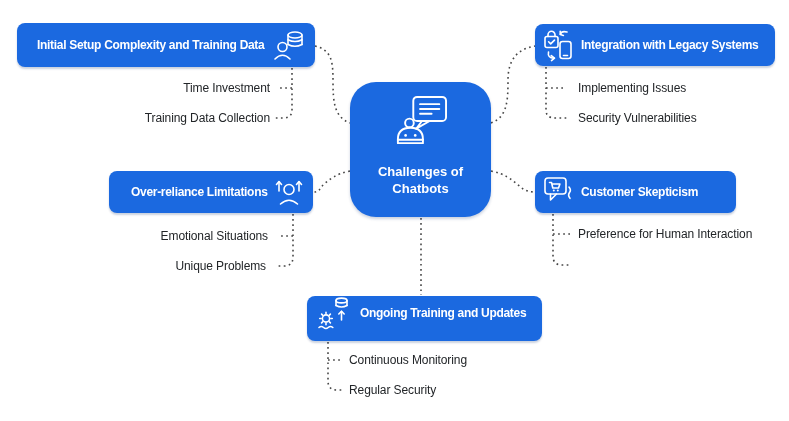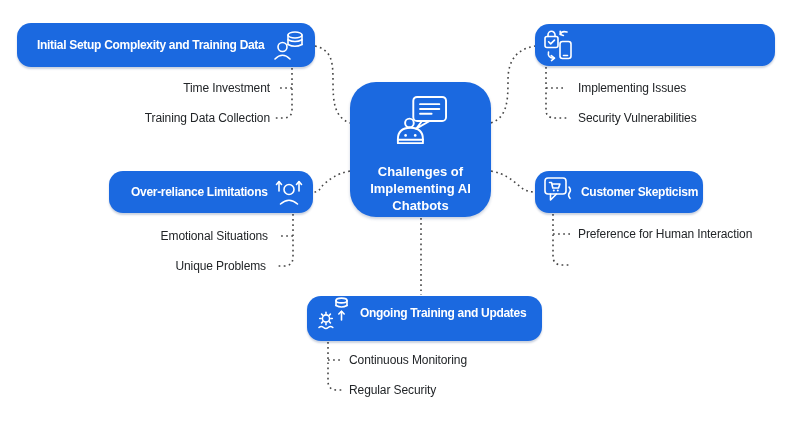--- a/index.html
+++ b/index.html
@@ -4,21 +4,21 @@
 <style>
   html,body{margin:0;padding:0;background:#fff;}
   .canvas{
     position:relative;width:789px;height:421px;background:#ffffff;
     font-family:"Liberation Sans",sans-serif;overflow:hidden;
   }
   .connectors{position:absolute;left:0;top:0;width:789px;height:421px;pointer-events:none;}
   .connectors path{fill:none;stroke:#474747;stroke-width:1.6;stroke-dasharray:1.7 3.4;}
   .node{
     position:absolute;background:#1b69e0;color:#ffffff;display:flex;align-items:center;
-    border-radius:14px;box-shadow:0 2px 2px rgba(18,48,110,0.22);box-sizing:border-box;
+    border-radius:8px;box-shadow:0 2px 2px rgba(18,48,110,0.22);box-sizing:border-box;
   }
   .node .nlabel{
     font-weight:bold;font-size:12px;letter-spacing:-0.3px;white-space:nowrap;line-height:1;
   }
   .icon{display:flex;align-items:center;justify-content:center;flex:none;}
   .icon svg{display:block;}
   .icon svg *{fill:none;stroke:#ffffff;stroke-width:1.6;stroke-linecap:round;stroke-linejoin:round;}
   .icon svg .fdot{fill:#ffffff;stroke:none;}
   .center-node{
     position:absolute;left:350px;top:82px;width:141px;height:135px;border-radius:26px;
@@ -69,21 +69,20 @@
         <path d="M33,27 L27,35 L41,27"></path>
         <circle cx="20" cy="29" r="4.5"></circle>
         <path d="M8,50 V46 Q8,34 21,34 Q34,34 34,46 V50 Z"></path>
         <path d="M8,46.5 H34"></path>
         <circle class="fdot" cx="16" cy="42" r="1.4"></circle>
         <circle class="fdot" cx="26" cy="42" r="1.4"></circle>
       </svg>
     </span>
     <div class="center-title">
       <span style="display:block">Challenges of</span>
-      <span style="display:block">Implementing AI</span>
       <span style="display:block">Chatbots</span>
     </div>
   </div>
 
   <div class="node" style="left:17px;top:23px;width:298px;height:44px;justify-content:space-between;padding:0 10px 0 20px;">
     <span class="nlabel">Initial Setup Complexity and Training Data</span>
     <span class="icon">
       <svg width="32" height="34" viewBox="0 0 32 34">
         <ellipse cx="22" cy="7" rx="7" ry="3"></ellipse>
         <path d="M15,7 V16.5 M29,7 V16.5"></path>
@@ -101,37 +100,38 @@
         <path d="M5,8.5 V6.8 a3.5,3.5 0 0 1 7,0 V8.5"></path>
         <path d="M5.6,13.8 l2.1,2.1 l3.8,-3.8"></path>
         <path d="M24,4 Q18.5,2.5 17.3,6.3"></path>
         <path d="M17.2,3.2 L17.3,6.5 L20.4,7.4"></path>
         <rect x="17" y="13.5" width="11" height="17" rx="2.5"></rect>
         <path d="M20.5,27.5 h4"></path>
         <path d="M5.5,24 Q4.3,30 11,30.2"></path>
         <path d="M8.3,27.6 L11.5,30.2 L8.5,32.6"></path>
       </svg>
     </span>
+    <span class="nlabel">Integration with Legacy Systems</span>
   </div>
 
   <div class="node" style="left:109px;top:171px;width:204px;height:42px;justify-content:space-between;padding:0 9px 0 22px;">
     <span class="nlabel">Over-reliance Limitations</span>
     <span class="icon">
       <svg width="30" height="32" viewBox="0 0 30 32">
         <path d="M5,15 V6"></path>
           <path d="M2.5,8.5 L5,5.6 L7.5,8.5"></path>
         <path d="M25,15 V6"></path>
           <path d="M22.5,8.5 L25,5.6 L27.5,8.5"></path>
         <circle cx="15" cy="13.5" r="5"></circle>
         <path d="M6.5,28 Q15,20.5 23.5,28"></path>
       </svg>
     </span>
   </div>
 
-  <div class="node" style="left:535px;top:171px;width:168px;height:42px;padding:0 10px 0 8px;gap:8px;">
+  <div class="node" style="left:535px;top:171px;width:201px;height:42px;padding:0 10px 0 8px;gap:8px;">
     <span class="icon">
       <svg width="30" height="32" viewBox="0 0 30 32">
         <rect x="2" y="2" width="21" height="16" rx="3"></rect>
         <path d="M7.5,18 L7.5,24 L13.5,18"></path>
         <path d="M6.5,6.5 h2 l1.3,5.5 h5.7 l1.4,-4 h-7.6"></path>
         <circle class="fdot" cx="10.8" cy="14.6" r="1"></circle>
         <circle class="fdot" cx="14.8" cy="14.6" r="1"></circle>
         <path d="M26,11 q2.5,3 0.5,5.5 q-2,2.8 0.5,5.8"></path>
       </svg>
     </span>

